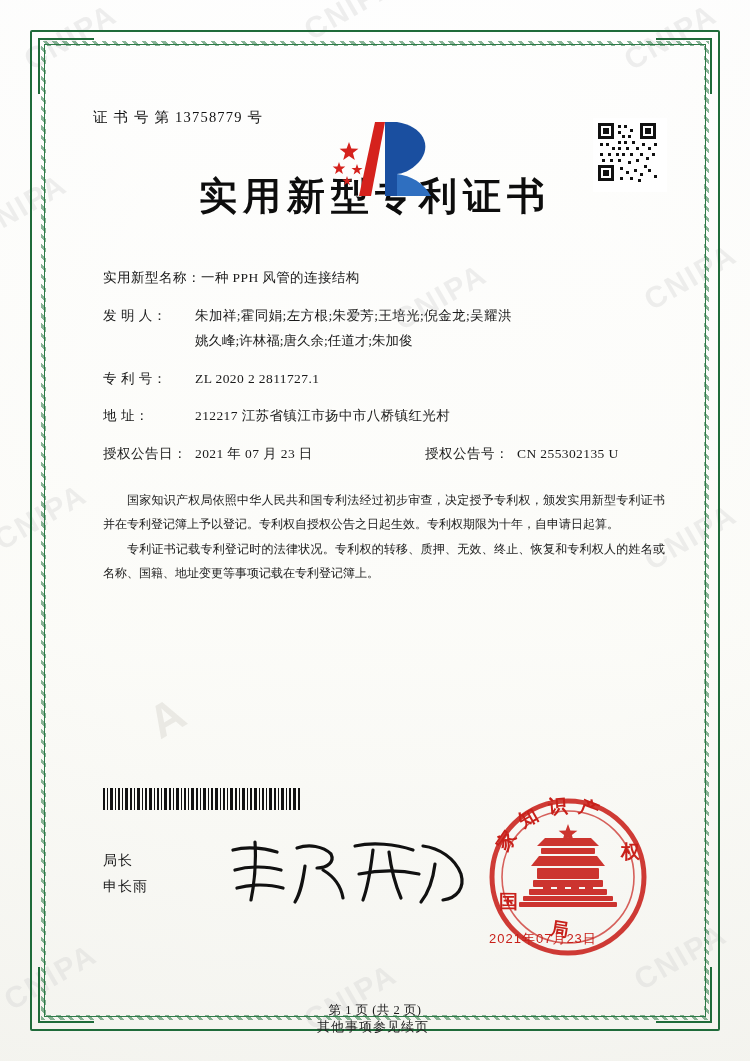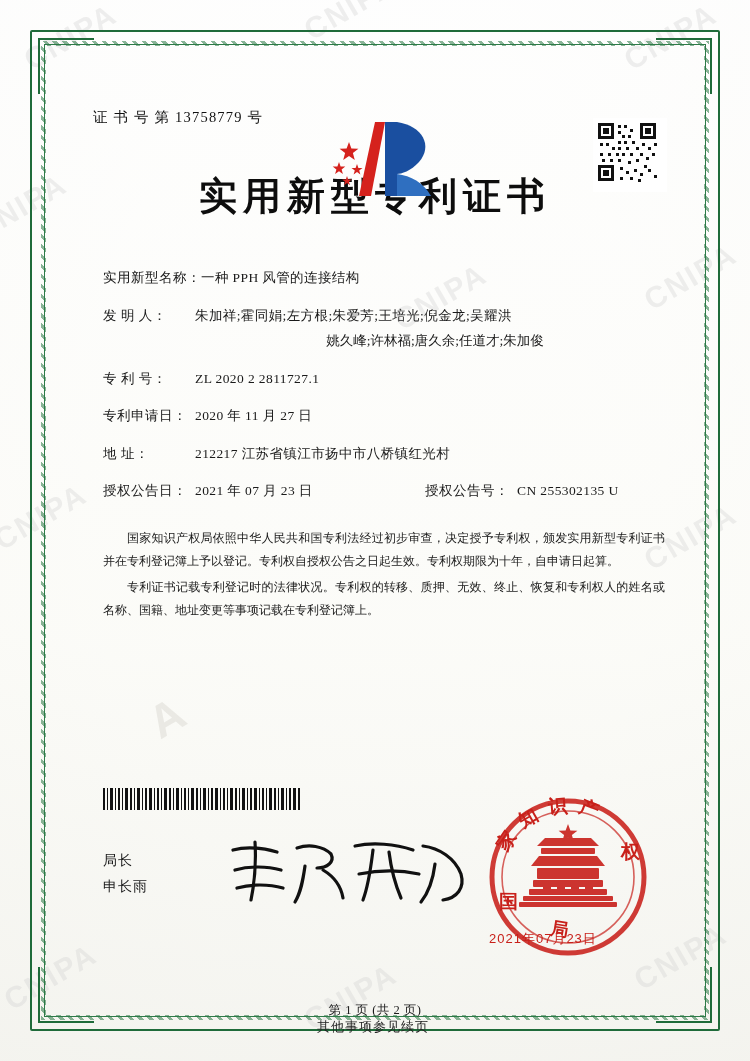--- a/index.html
+++ b/index.html
@@ -149,21 +149,20 @@
     letter-spacing: 0.4px;
   }
   .row .val2 {
     flex: 0 0 230px;
   }
   .sub-line {
     padding-left: 92px;
     margin-top: -12px;
     margin-bottom: 18px;
     font-size: 13.5px;
-    text-align: center;
   }
 
   
   .paras {
     margin-top: 26px;
     padding-left: 28px;
     padding-right: 10px;
     font-size: 12px;
     line-height: 1.95;
     text-align: justify;
@@ -347,24 +346,20 @@
         <div class="lbl">发 明 人：</div>
         <div class="val">朱加祥;霍同娟;左方根;朱爱芳;王培光;倪金龙;吴耀洪</div>
       </div>
       <div class="sub-line">姚久峰;许林福;唐久余;任道才;朱加俊</div>
 
       <div class="row">
         <div class="lbl">专 利 号：</div>
         <div class="val">ZL 2020 2 2811727.1</div>
       </div>
 
-      <div class="row">
-        <div class="lbl">专利申请日：</div>
-        <div class="val">2020 年 11 月 27 日</div>
-      </div>
 
 
       <div class="row">
         <div class="lbl">地 址：</div>
         <div class="val">212217 江苏省镇江市扬中市八桥镇红光村</div>
       </div>
 
       <div class="row">
         <div class="lbl">授权公告日：</div>
         <div class="val val2">2021 年 07 月 23 日</div>

